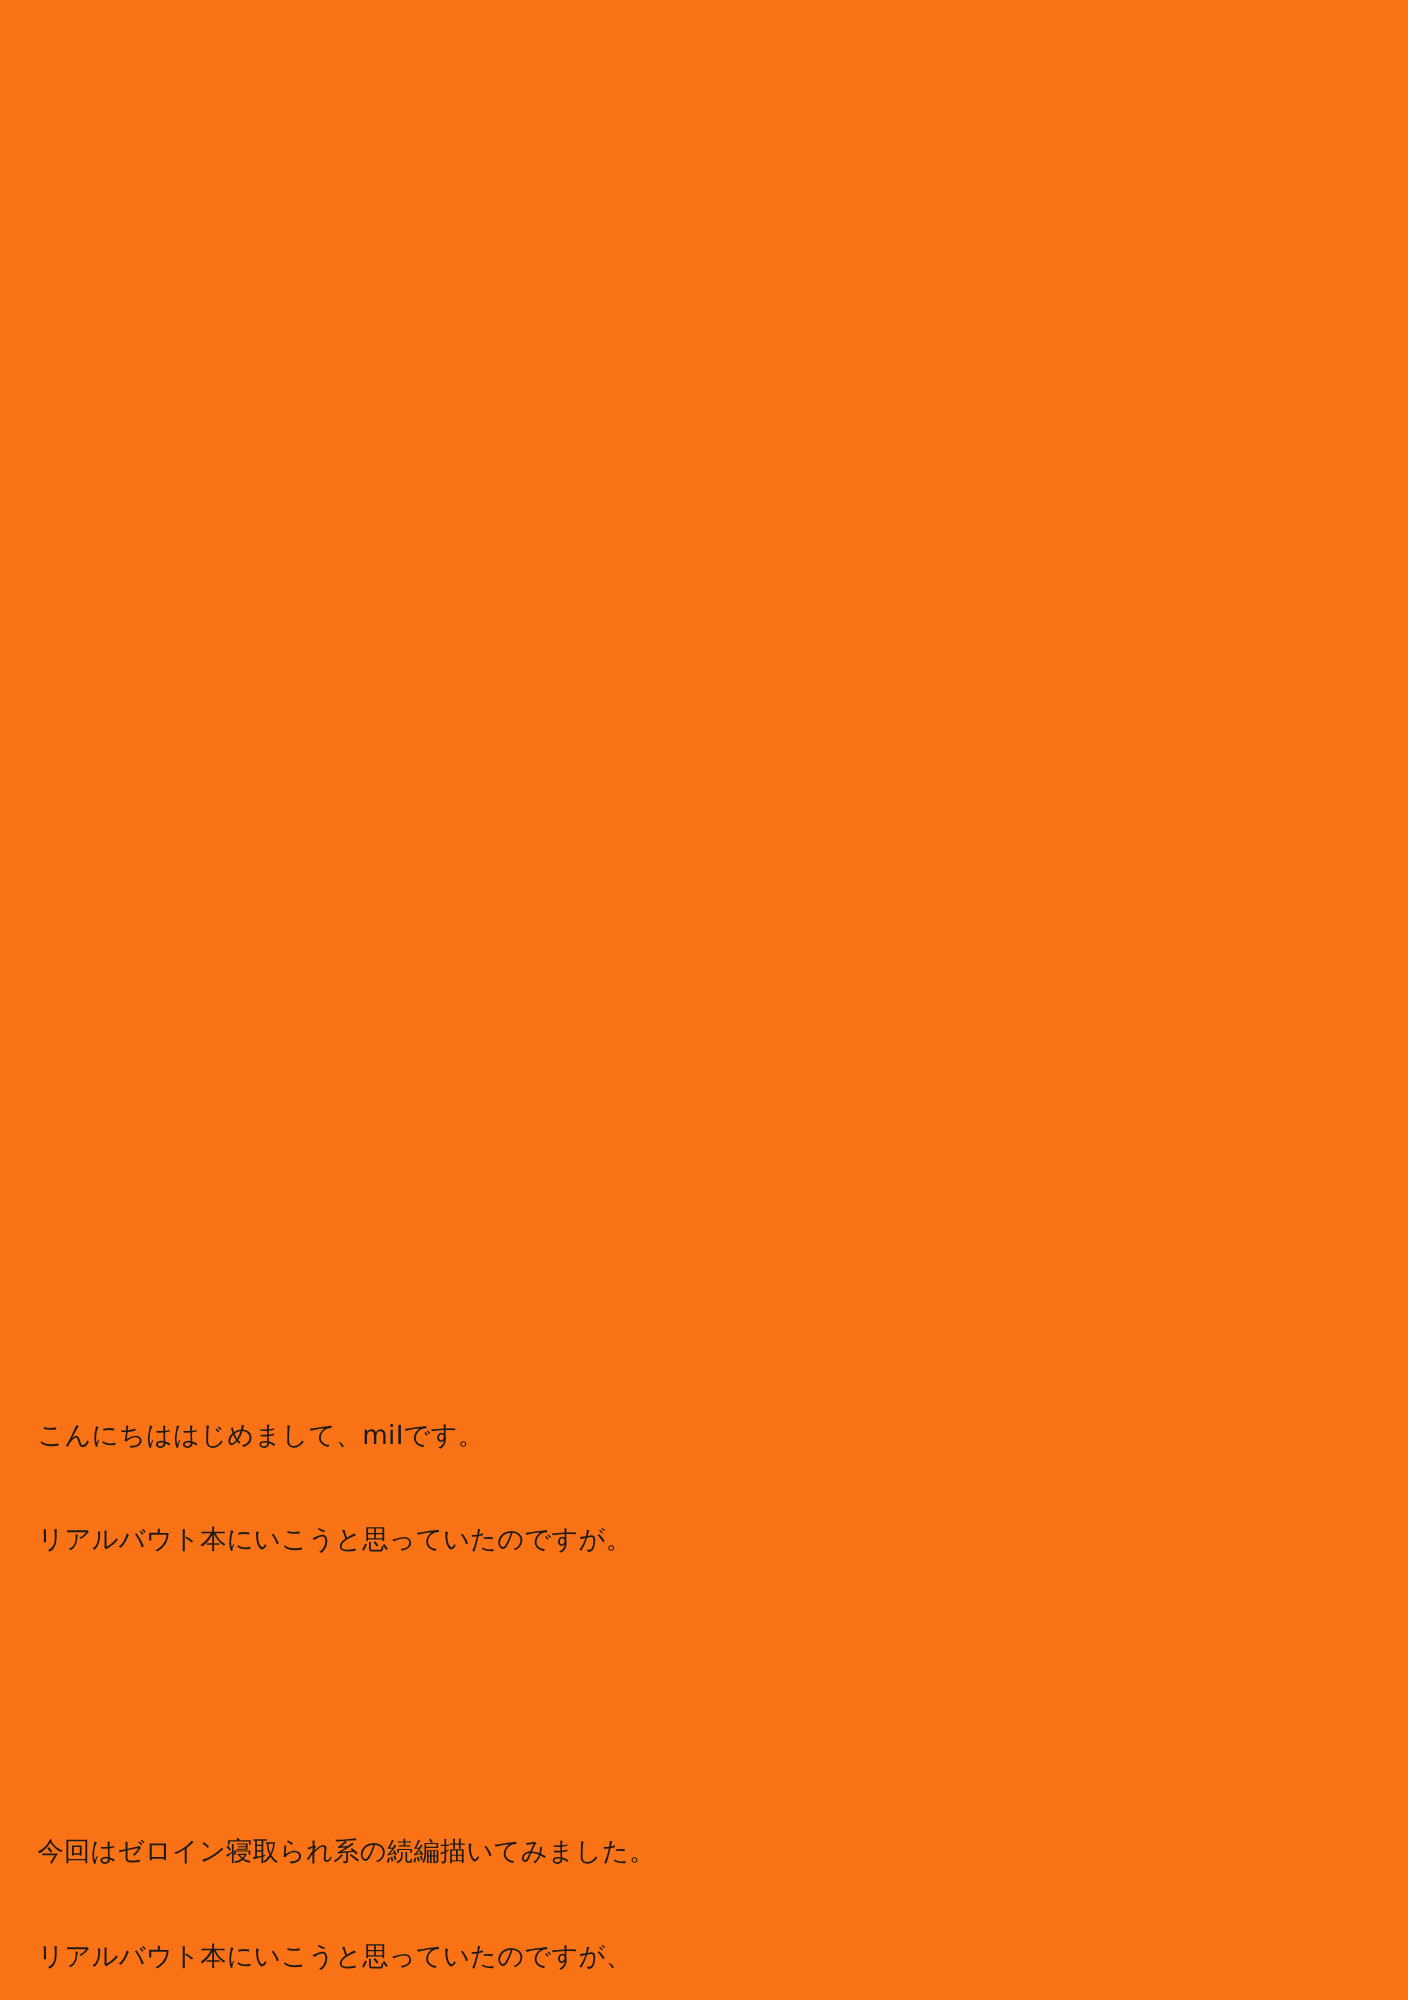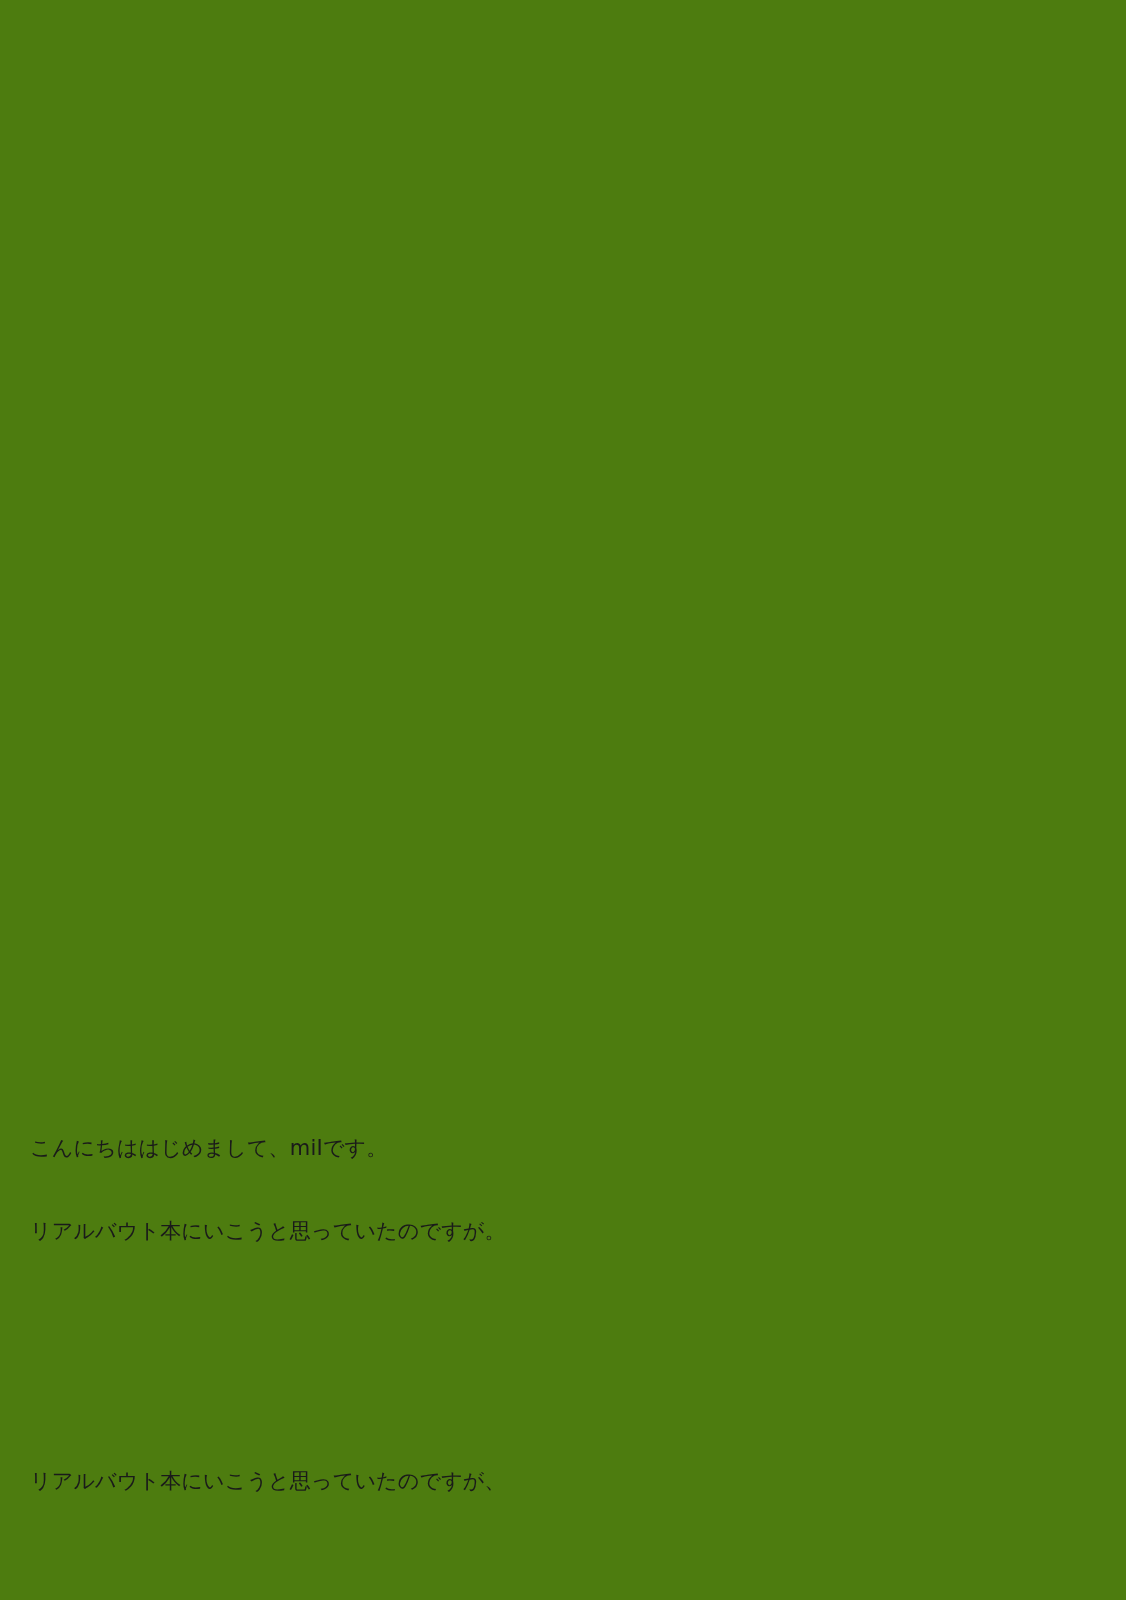--- a/index.html
+++ b/index.html
@@ -4,21 +4,21 @@
 <style>
   html, body {
     margin: 0;
     padding: 0;
     background: #ffffff;
   }
   .page {
     position: relative;
     width: 1126px;
     height: 1600px;
-    background: #4d7c0f;
+    background: #f97316;
     overflow: hidden;
   }
   .afterword {
     position: absolute;
     left: 30px;
     top: 995px;
     width: 1060px;
     color: #1a1a1a;
     font-family: "DejaVu Sans", "Liberation Sans", sans-serif;
     font-size: 21px;
@@ -43,20 +43,21 @@
 
 <div class="page">
   <div class="afterword">
 
     <div class="para">
       <span class="line">こんにちははじめまして、miIです。</span>
       <span class="line">リアルバウト本にいこうと思っていたのですが。</span>
     </div>
 
     <div class="para">
+      <span class="line">今回はゼロイン寝取られ系の続編描いてみました。</span>
       <span class="line">リアルバウト本にいこうと思っていたのですが、</span>
       
     </div>
 
     
 
     
 
   </div>
 </div>

